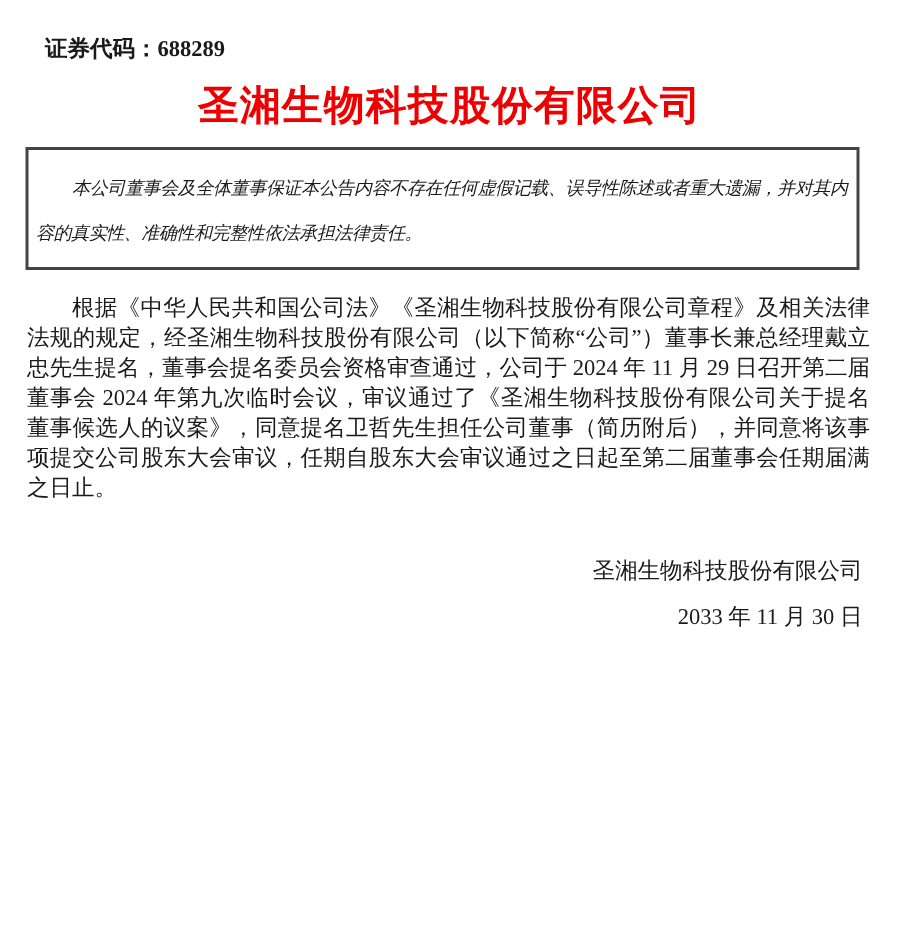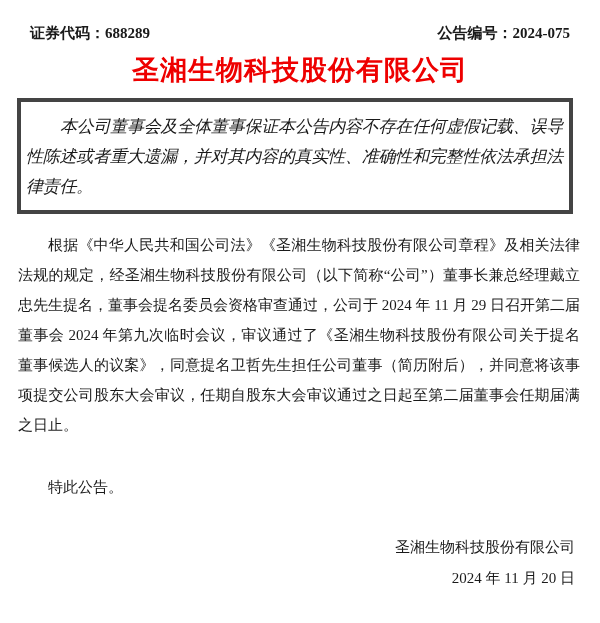--- a/index.html
+++ b/index.html
@@ -29,36 +29,36 @@
     margin-top: 7px;
     text-align: center;
     font-family: "Liberation Sans", "DejaVu Sans", sans-serif;
     font-weight: 700;
     font-size: 27px;
     line-height: 41px;
     letter-spacing: 1px;
   }
   .disclaimer {
     margin: 7px 27px 16px 17px;
-    border: 4px solid #f97316;
+    border: 2px solid #f97316;
     padding: 10px 6px 8px 5px;
     font-style: italic;
-    font-size: 17px;
+    font-size: 12px;
     line-height: 30px;
     letter-spacing: -0.3px;
     text-align: justify;
   }
   .disclaimer p {
     margin: 0;
     text-indent: 2em;
   }
   .body-text {
     margin: 12px 20px 0 18px;
     font-size: 15px;
-    line-height: 30px;
+    line-height: 20px;
     text-align: justify;
   }
   .body-text p {
     margin: 0;
     text-indent: 2em;
   }
   .body-text p.closing {
     margin-top: 32px;
     text-align: left;
   }
@@ -70,34 +70,32 @@
     line-height: 31px;
   }
 </style>
 </head>
 <body>
 
 <div class="page" style="background: rgb(255, 255, 255); color: rgb(26, 26, 26);">
 
   <div class="header">
     <span>证券代码：688289</span>
-    <span>公告编号：2024-075</span>
   </div>
 
   <div class="title" style="color: rgb(238, 0, 0);">
     <div>圣湘生物科技股份有限公司</div>
   </div>
 
   <div class="disclaimer" style="border-color: rgb(68, 68, 68);">
     <p>本公司董事会及全体董事保证本公告内容不存在任何虚假记载、误导性陈述或者重大遗漏，并对其内容的真实性、准确性和完整性依法承担法律责任。</p>
   </div>
 
   <div class="body-text">
     <p>根据《中华人民共和国公司法》《圣湘生物科技股份有限公司章程》及相关法律法规的规定，经圣湘生物科技股份有限公司（以下简称“公司”）董事长兼总经理戴立忠先生提名，董事会提名委员会资格审查通过，公司于 2024 年 11 月 29 日召开第二届董事会 2024 年第九次临时会议，审议通过了《圣湘生物科技股份有限公司关于提名董事候选人的议案》，同意提名卫哲先生担任公司董事（简历附后），并同意将该事项提交公司股东大会审议，任期自股东大会审议通过之日起至第二届董事会任期届满之日止。</p>
-    <p class="closing">特此公告。</p>
   </div>
 
   <div class="signature">
     <div>圣湘生物科技股份有限公司</div>
-    <div>2024 年 11 月 20 日</div>
+    <div>2033 年 11 月 30 日</div>
   </div>
 
 </div>
 
 </body></html>

